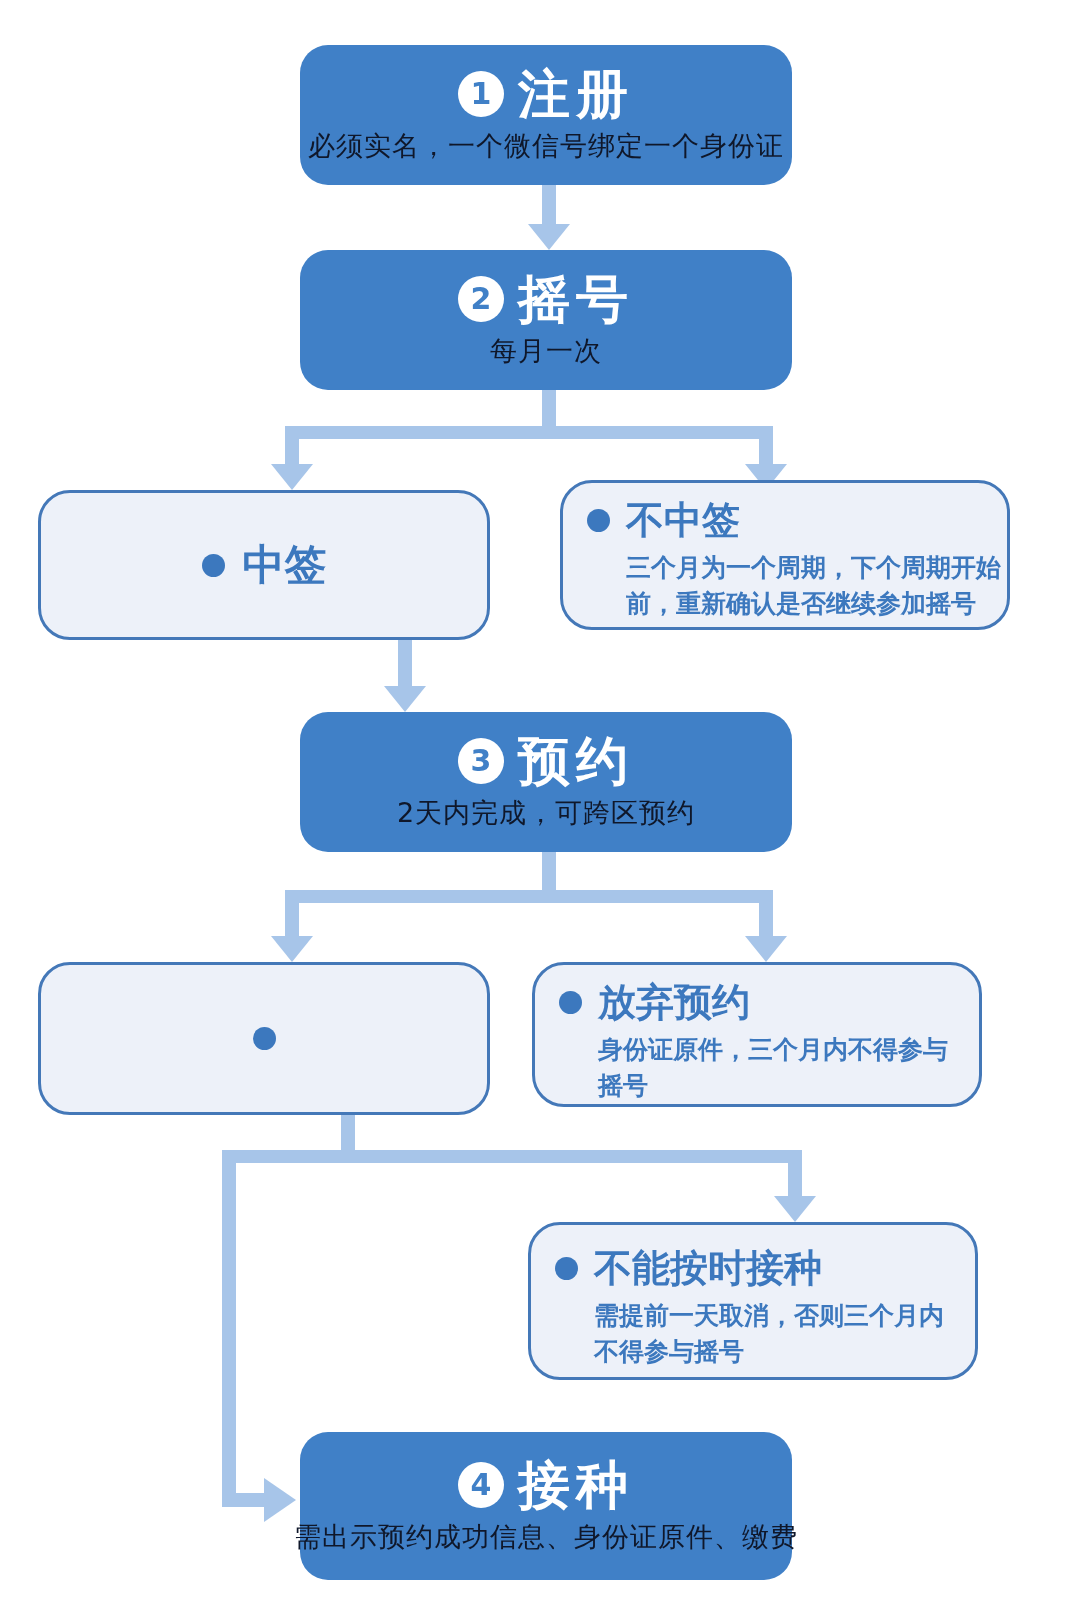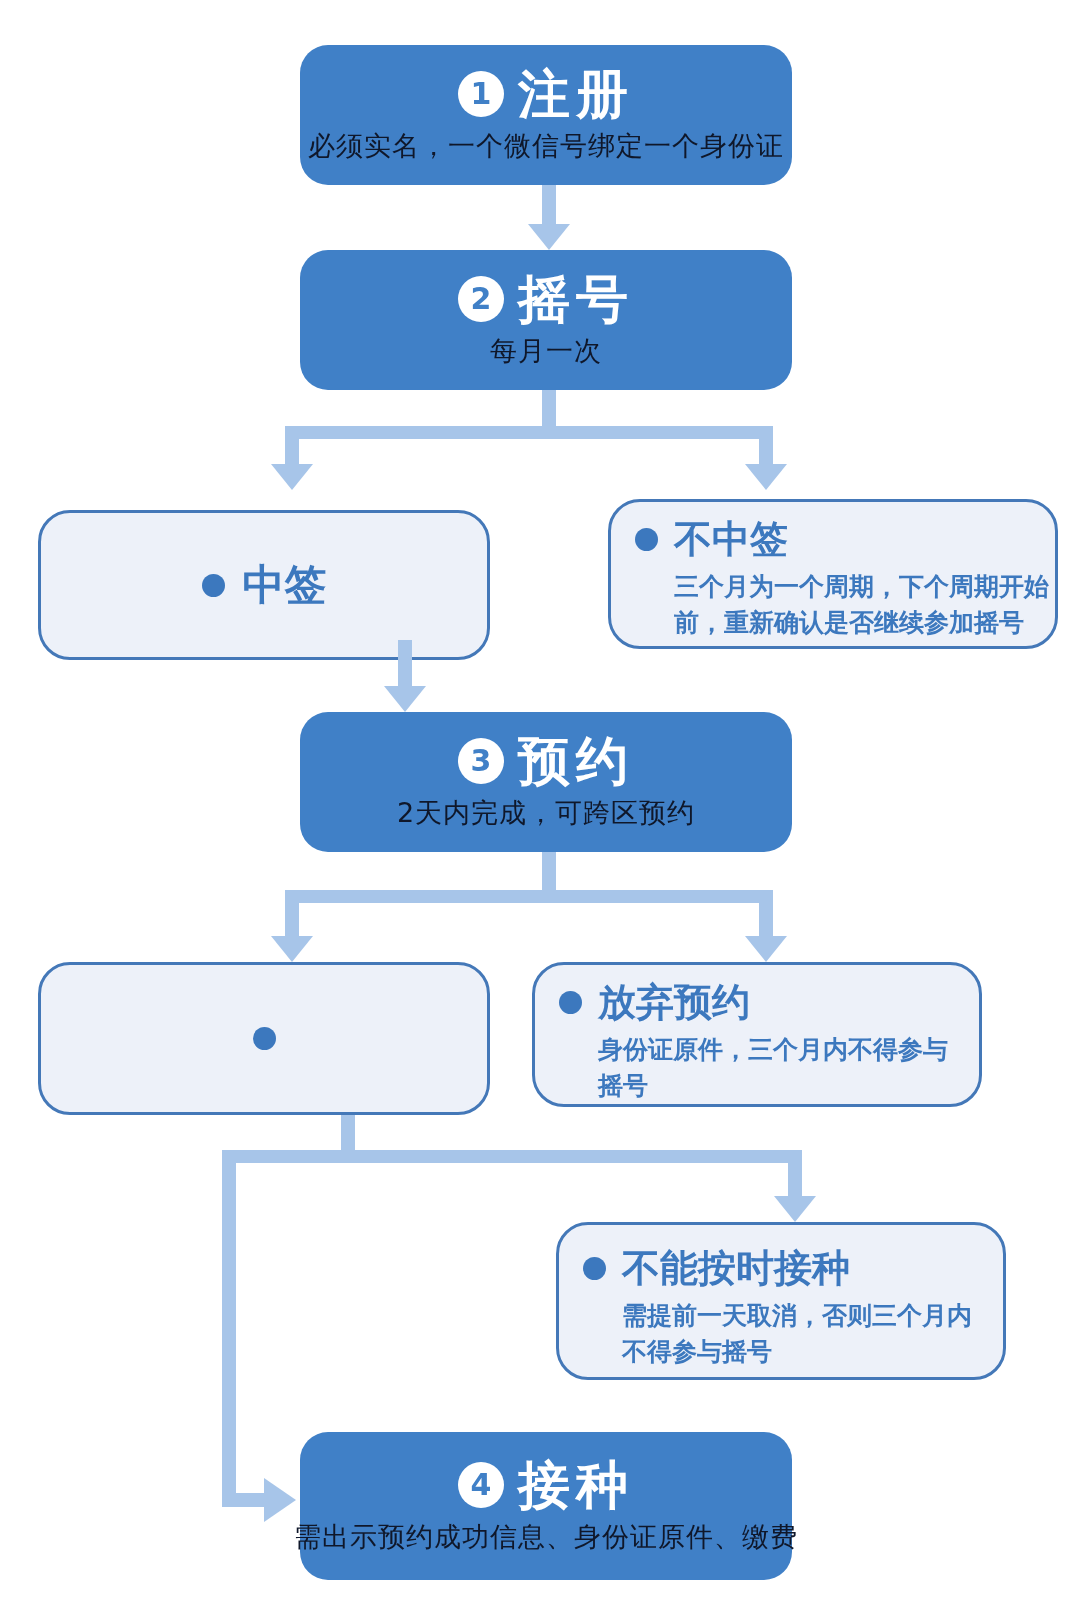--- a/index.html
+++ b/index.html
@@ -80,26 +80,26 @@
 
   <div class="conn">
     <div class="rect" style="left:542px;top:390px;width:14px;height:36px;"></div>
     <div class="rect" style="left:285px;top:426px;width:488px;height:13px;"></div>
     <div class="rect" style="left:285px;top:439px;width:14px;height:26px;"></div>
     <div class="head-down" style="left:271px;top:464px;"></div>
     <div class="rect" style="left:759px;top:439px;width:14px;height:26px;"></div>
     <div class="head-down" style="left:745px;top:464px;"></div>
   </div>
 
-  <div class="outcome center" style="left:38px;top:490px;width:452px;height:150px;margin-top:20px;">
+  <div class="outcome center" style="left:38px;top:490px;width:452px;height:150px;">
     <span class="bullet"></span>
     <span class="o-title">中签</span>
   </div>
 
-  <div class="outcome left" style="left:560px;top:499px;width:450px;height:150px;margin-left:48px;">
+  <div class="outcome left" style="left:560px;top:480px;width:450px;height:150px;">
     <div class="title-row">
       <span class="bullet"></span>
       <span class="o-title">不中签</span>
     </div>
     <div class="o-desc">三个月为一个周期，下个周期开始
 前，重新确认是否继续参加摇号</div>
   </div>
 
   <div class="conn">
     <div class="rect" style="left:398px;top:640px;width:14px;height:48px;"></div>
@@ -139,21 +139,21 @@
   <div class="conn">
     <div class="rect" style="left:341px;top:1115px;width:14px;height:35px;"></div>
     <div class="rect" style="left:222px;top:1150px;width:580px;height:13px;"></div>
     <div class="rect" style="left:788px;top:1163px;width:14px;height:33px;"></div>
     <div class="head-down" style="left:774px;top:1196px;"></div>
     <div class="rect" style="left:222px;top:1163px;width:14px;height:344px;"></div>
     <div class="rect" style="left:222px;top:1493px;width:42px;height:14px;"></div>
     <div class="head-right" style="left:264px;top:1478px;"></div>
   </div>
 
-  <div class="outcome left" style="left:556px;top:1222px;width:450px;height:158px;padding-top:20px;">
+  <div class="outcome left" style="left:528px;top:1222px;width:450px;height:158px;padding-top:20px;">
     <div class="title-row">
       <span class="bullet"></span>
       <span class="o-title">不能按时接种</span>
     </div>
     <div class="o-desc">需提前一天取消，否则三个月内
 不得参与摇号</div>
   </div>
 
   <div class="step" style="top:1432px;height:148px;">
     <div class="step-title-row">

